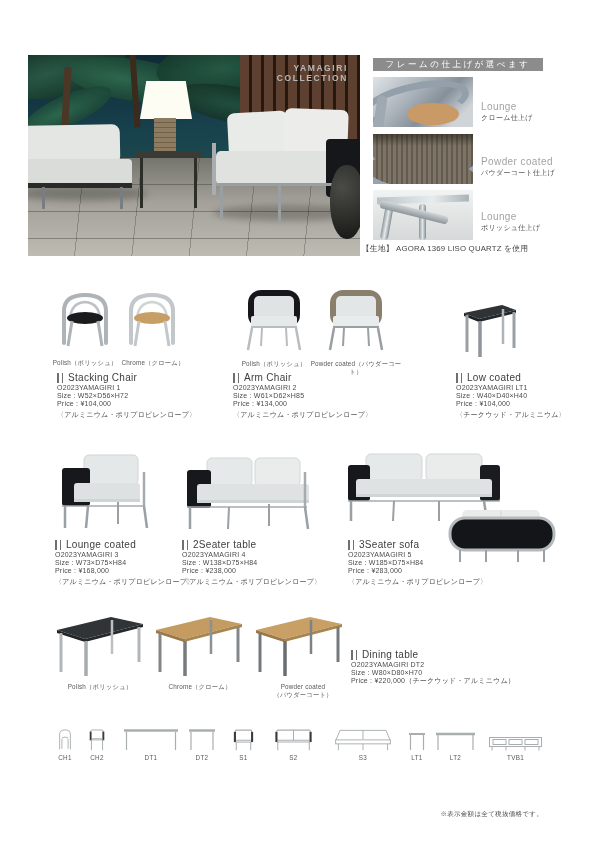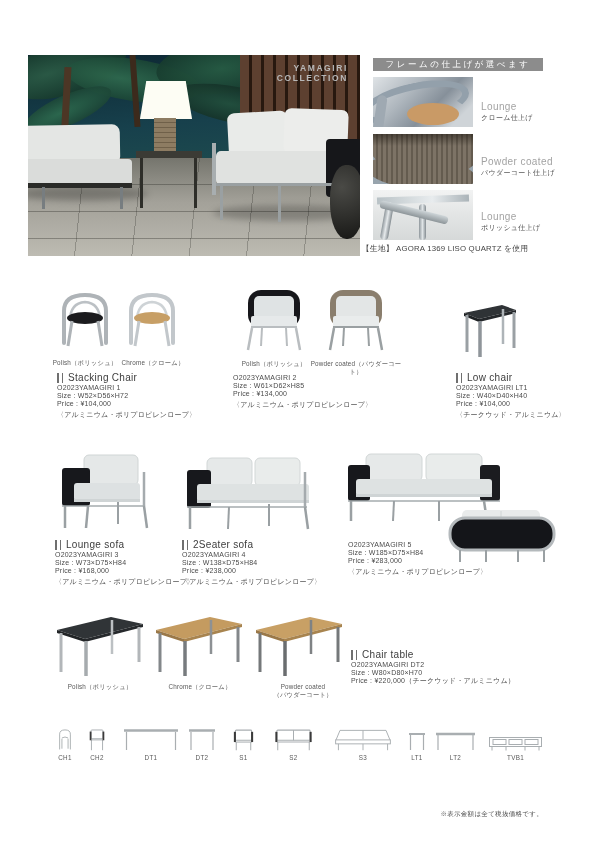--- a/index.html
+++ b/index.html
@@ -171,39 +171,43 @@
   <rect x="15" y="34" width="46" height="11" rx="2" fill="#e9ecec"></rect>
   <rect x="15" y="44" width="46" height="2" fill="#9aa0a2"></rect>
   <line x1="16" y1="46" x2="12" y2="68" stroke="#9aa0a2" stroke-width="2.5"></line>
   <line x1="60" y1="46" x2="64" y2="68" stroke="#9aa0a2" stroke-width="2.5"></line>
   <line x1="26" y1="46" x2="25" y2="64" stroke="#9aa0a2" stroke-width="2"></line>
   <line x1="50" y1="46" x2="51" y2="64" stroke="#9aa0a2" stroke-width="2"></line>
 </svg>
 <div class="abs cap" style="left:234px;top:360px;width:80px;">Polish（ポリッシュ）</div>
 <div class="abs cap" style="left:306px;top:360px;width:100px;">Powder coated（パウダーコート）</div>
 <div class="abs pblock" style="left:233px;top:371px;">
+  <div class="ptitle">
+      <span class="tmark"></span>
+      <span>Arm Chair</span>
+    </div>
   <div class="spec">O2023YAMAGIRI 2</div>
   <div class="spec">Size : W61×D62×H85</div>
   <div class="spec">Price : ¥134,000</div>
   <div class="spec" style="margin-top:2px;">〈アルミニウム・ポリプロピレンロープ〉</div>
 </div>
 
 <svg class="abs" style="left:458px;top:300px;" width="64" height="60" viewBox="0 0 64 60">
   <polygon points="6,13 44,5 58,10 21,19" fill="#2f3336"></polygon>
   <polygon points="6,13 21,19 21,22 6,16" fill="#1d2022"></polygon>
   <polygon points="58,10 21,19 21,22 58,13" fill="#24272a"></polygon>
   <line x1="9" y1="15" x2="9" y2="52" stroke="#9aa0a4" stroke-width="3"></line>
   <line x1="22" y1="21" x2="22" y2="57" stroke="#8f959a" stroke-width="3.5"></line>
   <line x1="45" y1="9" x2="45" y2="44" stroke="#aeb4b8" stroke-width="2.5"></line>
   <line x1="56" y1="12" x2="56" y2="48" stroke="#9aa0a4" stroke-width="3"></line>
 </svg>
 <div class="abs pblock" style="left:456px;top:371px;">
   <div class="ptitle">
       <span class="tmark"></span>
-      <span>Low chair</span>
+      <span>Low coated</span>
     </div>
   <div class="spec">O2023YAMAGIRI LT1</div>
   <div class="spec">Size : W40×D40×H40</div>
   <div class="spec">Price : ¥104,000</div>
   <div class="spec" style="margin-top:2px;">〈チークウッド・アルミニウム〉</div>
 </div>
 
 <svg class="abs" style="left:54px;top:450px;" width="110" height="82" viewBox="0 0 110 82">
   <rect x="30" y="5" width="54" height="30" rx="5" fill="#e5e8e8" stroke="#d0d5d5" stroke-width="1"></rect>
   <rect x="8" y="18" width="28" height="38" rx="3" fill="#17181c"></rect>
@@ -212,21 +216,21 @@
   <line x1="90" y1="22" x2="90" y2="56" stroke="#a5abae" stroke-width="2.5"></line>
   <line x1="8" y1="56" x2="91" y2="56" stroke="#a5abae" stroke-width="1.5"></line>
   <line x1="11" y1="56" x2="11" y2="78" stroke="#9aa0a3" stroke-width="2.5"></line>
   <line x1="34" y1="56" x2="32" y2="78" stroke="#9aa0a3" stroke-width="2.5"></line>
   <line x1="64" y1="52" x2="64" y2="74" stroke="#9aa0a3" stroke-width="2"></line>
   <line x1="90" y1="56" x2="93" y2="78" stroke="#9aa0a3" stroke-width="2.5"></line>
 </svg>
 <div class="abs pblock" style="left:55px;top:538px;">
   <div class="ptitle">
       <span class="tmark"></span>
-      <span>Lounge sofa</span>
+      <span>Lounge coated</span>
     </div>
   <div class="spec">O2023YAMAGIRI 3</div>
   <div class="spec">Size : W73×D75×H84</div>
   <div class="spec">Price : ¥168,000</div>
   <div class="spec" style="margin-top:2px;">〈アルミニウム・ポリプロピレンロープ〉</div>
 </div>
 
 <svg class="abs" style="left:181px;top:452px;" width="145" height="80" viewBox="0 0 145 80">
   <rect x="26" y="6" width="45" height="28" rx="5" fill="#e6e9e9" stroke="#d2d7d7" stroke-width="1"></rect>
   <rect x="74" y="6" width="45" height="28" rx="5" fill="#e9eceb" stroke="#d2d7d7" stroke-width="1"></rect>
@@ -236,21 +240,21 @@
   <line x1="124" y1="20" x2="124" y2="55" stroke="#a5abae" stroke-width="2.5"></line>
   <line x1="6" y1="55" x2="126" y2="55" stroke="#a5abae" stroke-width="1.5"></line>
   <line x1="9" y1="55" x2="9" y2="77" stroke="#9aa0a3" stroke-width="2.5"></line>
   <line x1="48" y1="55" x2="47" y2="77" stroke="#9aa0a3" stroke-width="2"></line>
   <line x1="88" y1="52" x2="88" y2="74" stroke="#9aa0a3" stroke-width="2"></line>
   <line x1="124" y1="55" x2="127" y2="77" stroke="#9aa0a3" stroke-width="2.5"></line>
 </svg>
 <div class="abs pblock" style="left:182px;top:538px;">
   <div class="ptitle">
       <span class="tmark"></span>
-      <span>2Seater sofa</span>
+      <span>2Seater table</span>
     </div>
   <div class="spec">O2023YAMAGIRI 4</div>
   <div class="spec">Size : W138×D75×H84</div>
   <div class="spec">Price : ¥238,000</div>
   <div class="spec" style="margin-top:2px;">〈アルミニウム・ポリプロピレンロープ〉</div>
 </div>
 
 <svg class="abs" style="left:344px;top:449px;" width="160" height="76" viewBox="0 0 160 76">
   <rect x="22" y="5" width="56" height="27" rx="5" fill="#e6e9e9" stroke="#d2d7d7" stroke-width="1"></rect>
   <rect x="82" y="5" width="56" height="27" rx="5" fill="#e9eceb" stroke="#d2d7d7" stroke-width="1"></rect>
@@ -268,20 +272,24 @@
   <rect x="16" y="2" width="78" height="16" rx="5" fill="#e9ebeb"></rect>
   <line x1="55" y1="3" x2="55" y2="16" stroke="#d0d5d5" stroke-width="1"></line>
   <rect x="4" y="10" width="104" height="32" rx="15" fill="#141519"></rect>
   <rect x="4" y="10" width="104" height="32" rx="15" fill="none" stroke="#b4b9bc" stroke-width="3"></rect>
   <line x1="14" y1="42" x2="14" y2="54" stroke="#9aa0a3" stroke-width="2"></line>
   <line x1="40" y1="42" x2="40" y2="54" stroke="#9aa0a3" stroke-width="2"></line>
   <line x1="72" y1="42" x2="72" y2="54" stroke="#9aa0a3" stroke-width="2"></line>
   <line x1="98" y1="42" x2="98" y2="54" stroke="#9aa0a3" stroke-width="2"></line>
 </svg>
 <div class="abs pblock" style="left:348px;top:538px;">
+  <div class="ptitle">
+      <span class="tmark"></span>
+      <span>3Seater sofa</span>
+    </div>
   <div class="spec">O2023YAMAGIRI 5</div>
   <div class="spec">Size : W185×D75×H84</div>
   <div class="spec">Price : ¥283,000</div>
   <div class="spec" style="margin-top:2px;">〈アルミニウム・ポリプロピレンロープ〉</div>
 </div>
 
 <svg class="abs" style="left:53px;top:612px;" width="94" height="66" viewBox="0 0 94 66">
   <polygon points="4,18 58,5 90,12 32,27" fill="#303437"></polygon>
   <polygon points="4,18 32,27 32,30 4,21" fill="#212426"></polygon>
   <polygon points="90,12 32,27 32,30 90,15" fill="#26292c"></polygon>
@@ -310,21 +318,21 @@
 </svg>
 <div class="abs cap" style="left:60px;top:683px;width:80px;">Polish（ポリッシュ）</div>
 <div class="abs cap" style="left:160px;top:683px;width:80px;">Chrome（クローム）</div>
 <div class="abs cap" style="left:258px;top:683px;width:90px;">
   <div>Powder coated</div>
   <div>（パウダーコート）</div>
 </div>
 <div class="abs pblock" style="left:351px;top:648px;width:210px;">
   <div class="ptitle">
       <span class="tmark"></span>
-      <span>Chair table</span>
+      <span>Dining table</span>
     </div>
   <div class="spec">O2023YAMAGIRI DT2</div>
   <div class="spec">Size : W80×D80×H70</div>
   <div class="spec">Price : ¥220,000（チークウッド・アルミニウム）</div>
 </div>
 
 <div class="lu" style="left:53px;width:24px;">
   <svg width="24" height="30" viewBox="0 0 24 30">
     <g fill="none" stroke="#a9aeb1" stroke-width="1.2">
       <path d="M5,28 L5,8 Q5,2.5 12,2.5 Q19,2.5 19,8 L19,28"></path>

